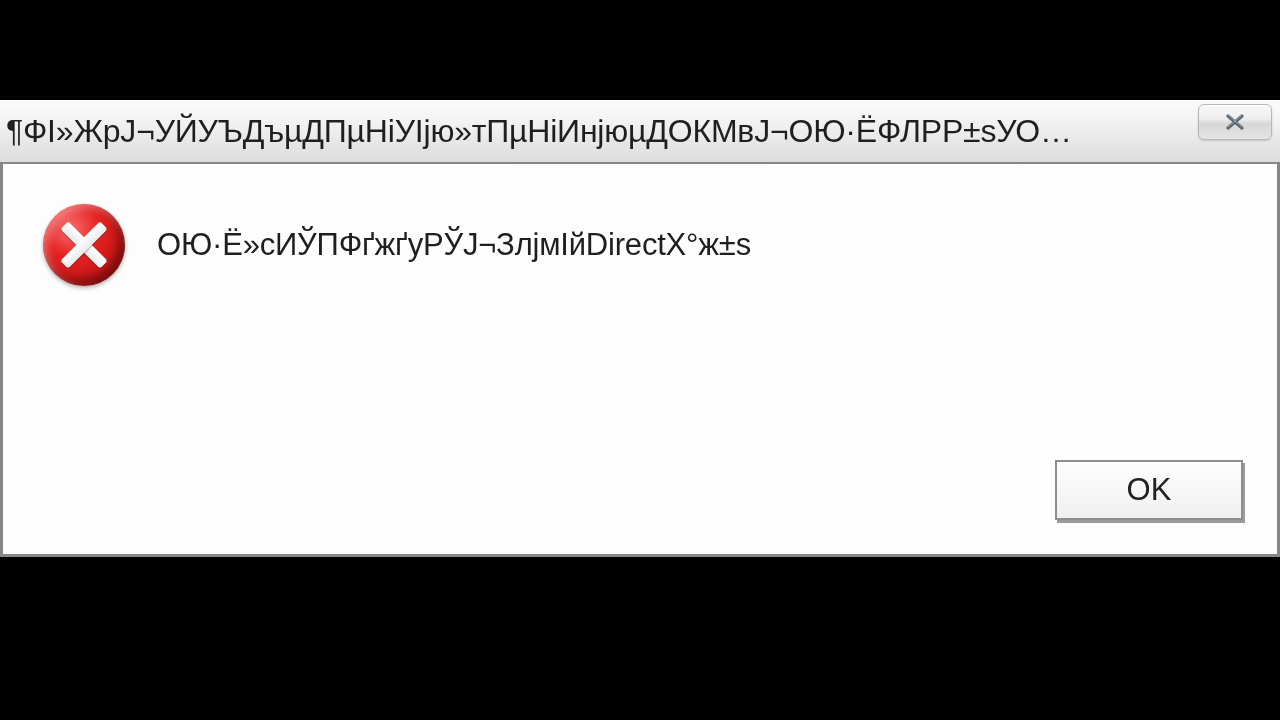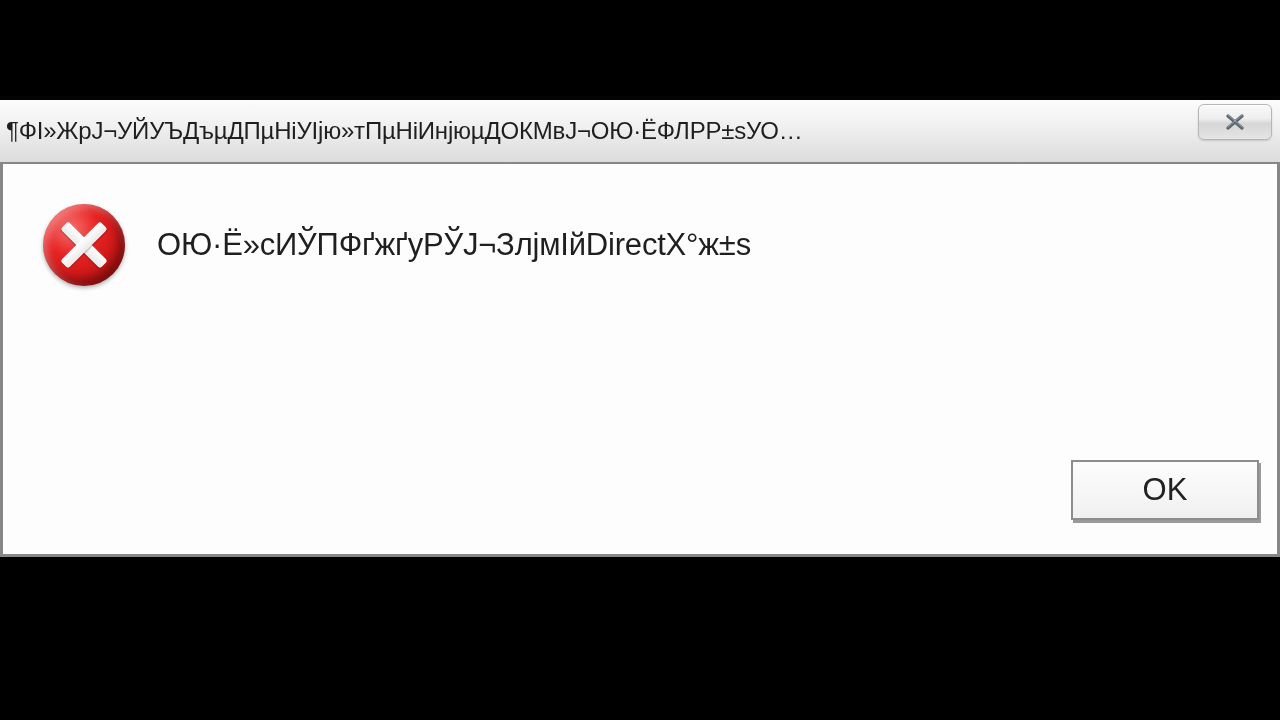--- a/index.html
+++ b/index.html
@@ -22,21 +22,21 @@
       width: 1280px;
       height: 62px;
       background: linear-gradient(to bottom, #fcfcfc 0%, #f2f2f2 35%, #e8e8e8 65%, #dcdcdc 100%);
       border-bottom: 0;
       position: relative;
       display: flex;
       align-items: center;
       padding-left: 6px;
     }
     .title-text {
-      font-size: 24px;
+      font-size: 32px;
       color: #1f1f1f;
       white-space: nowrap;
       overflow: hidden;
       flex: 1 1 auto;
       letter-spacing: -0.2px;
     }
     .close-btn {
       position: absolute;
       right: 8px;
       top: 4px;
@@ -103,21 +103,21 @@
 
     .msg-text {
       font-size: 31px;
       color: #1f1f1f;
       letter-spacing: -0.2px;
     }
 
     .btn-row {
       position: absolute;
       bottom: 34px;
-      right: 18px;
+      right: 34px;
     }
     .ok-btn {
       min-width: 188px;
       height: 60px;
       background: linear-gradient(to bottom, #fdfdfd, #f0f0f0);
       border: 2px solid #8d8d8d;
       box-shadow: 2px 3px 0 0 #9a9a9a;
       display: flex;
       align-items: center;
       justify-content: center;

